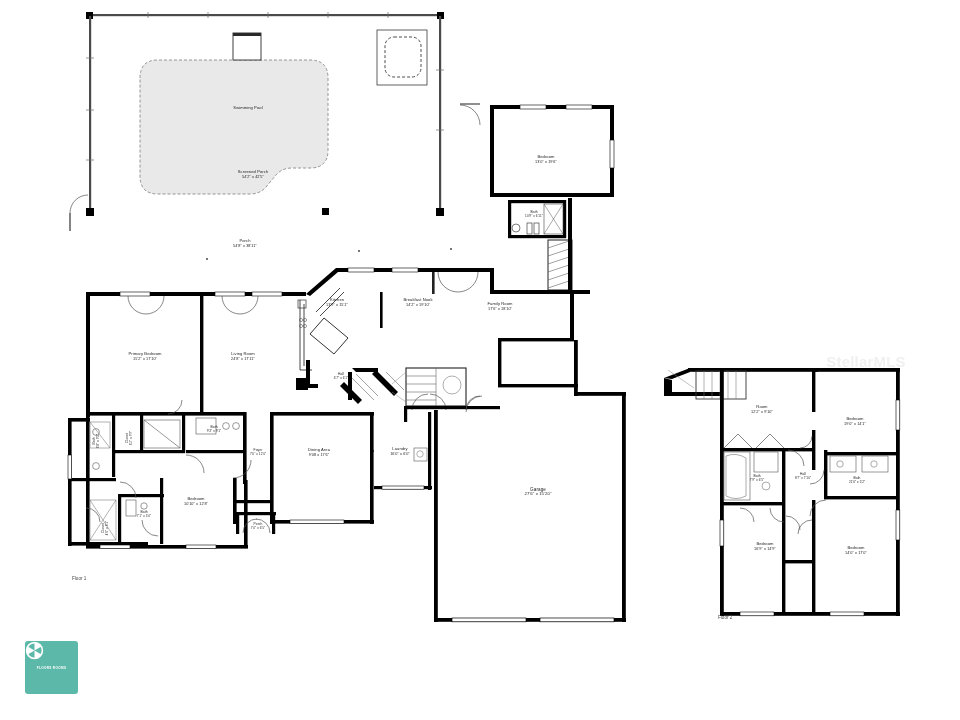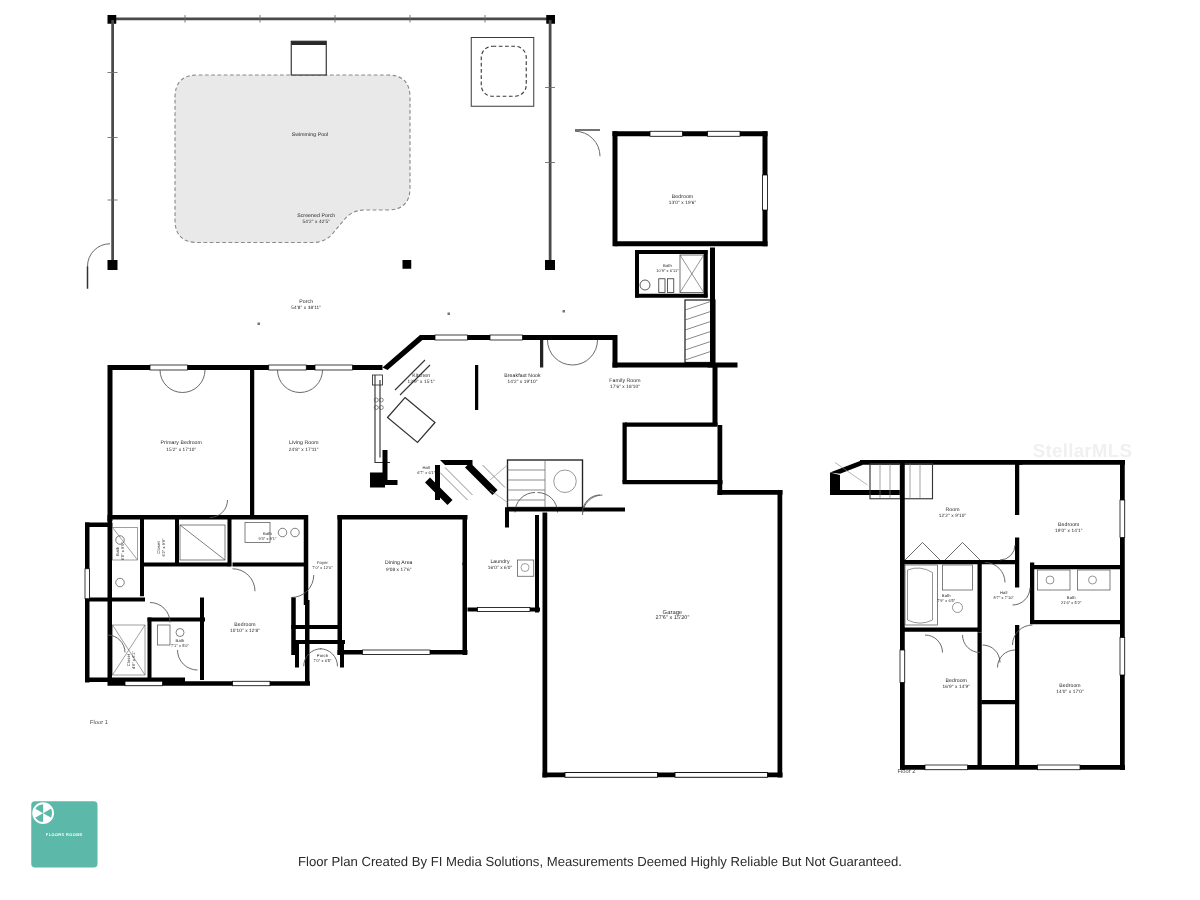--- a/index.html
+++ b/index.html
@@ -492,14 +492,13 @@
   <div id="logo">
     <svg class="ap" viewBox="0 0 24 24">
       <circle cx="12" cy="12" r="10" fill="none" stroke="#ffffff" stroke-width="2"></circle>
       <path d="M12 2 a10 10 0 0 1 8.66 5 L12 12 Z" fill="#ffffff"></path>
       <path d="M20.66 17 a10 10 0 0 1 -8.66 5 L12 12 Z" fill="#ffffff"></path>
       <path d="M3.34 17 a10 10 0 0 1 0 -10 L12 12 Z" fill="#ffffff"></path>
     </svg>
     <div class="ltxt">FLOORS ROOMS</div>
   </div>
 
-  <div id="caption">Floor Plan Created By FI Media Solutions, Measurements Deemed Highly Reliable But Not Guaranteed.</div>
 </div>
 
 </body></html>

